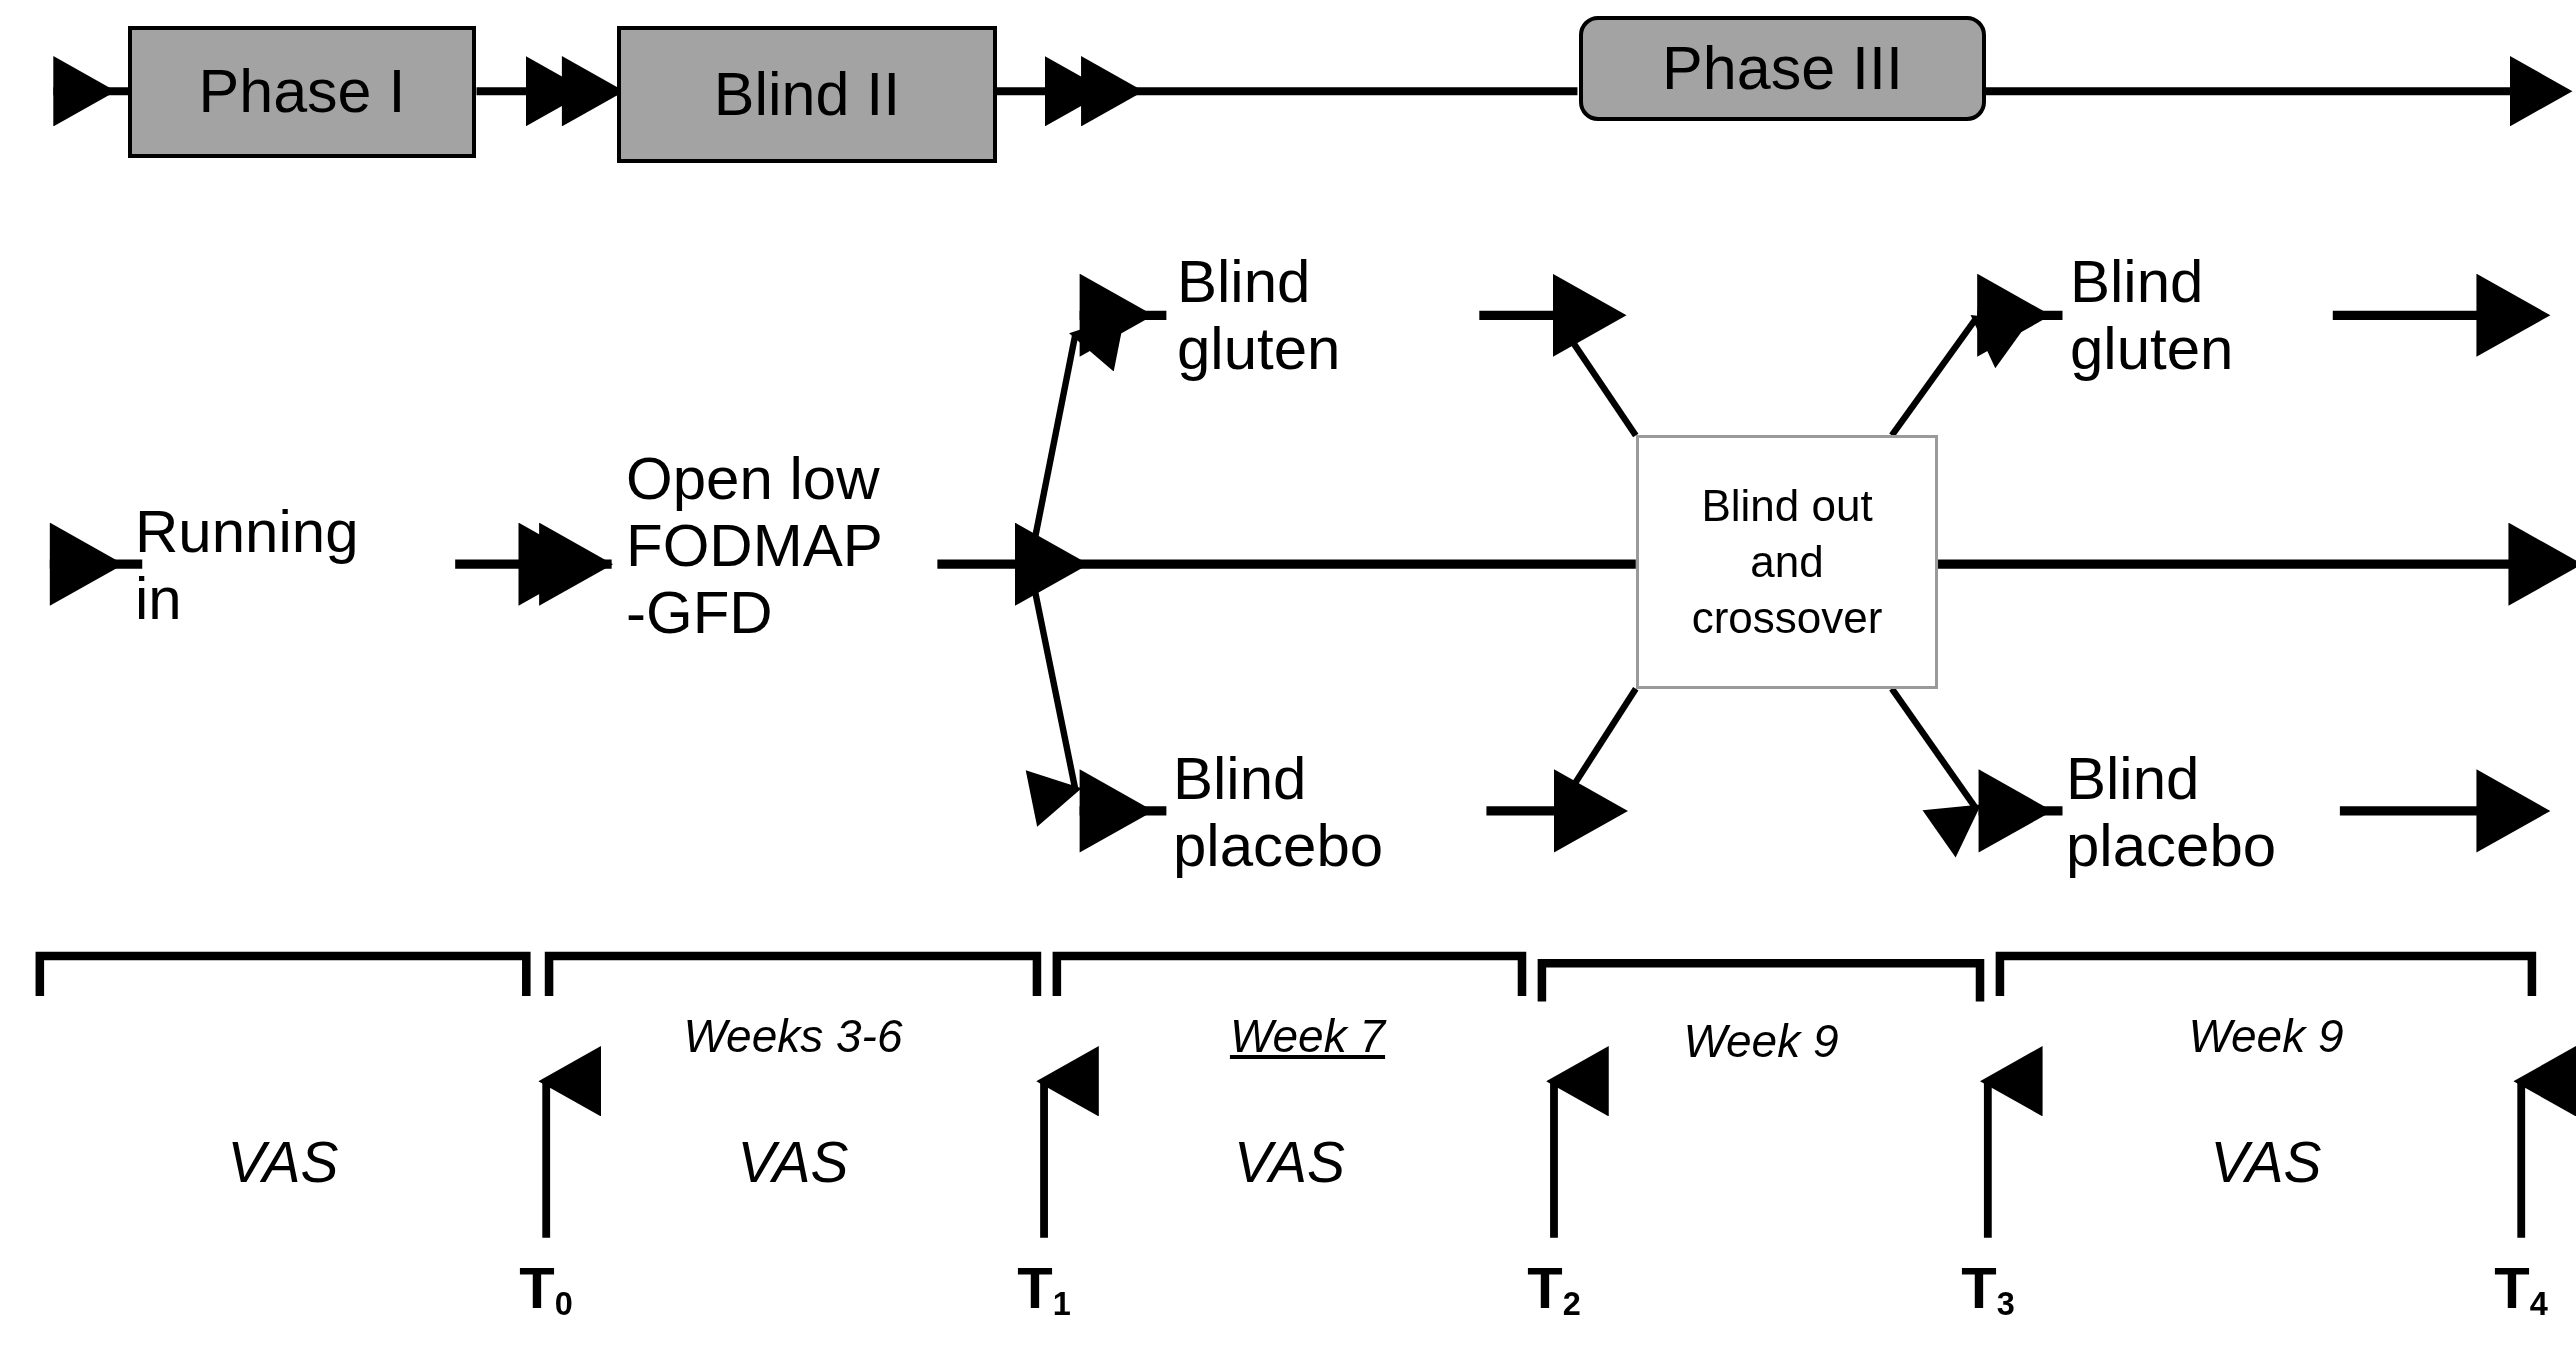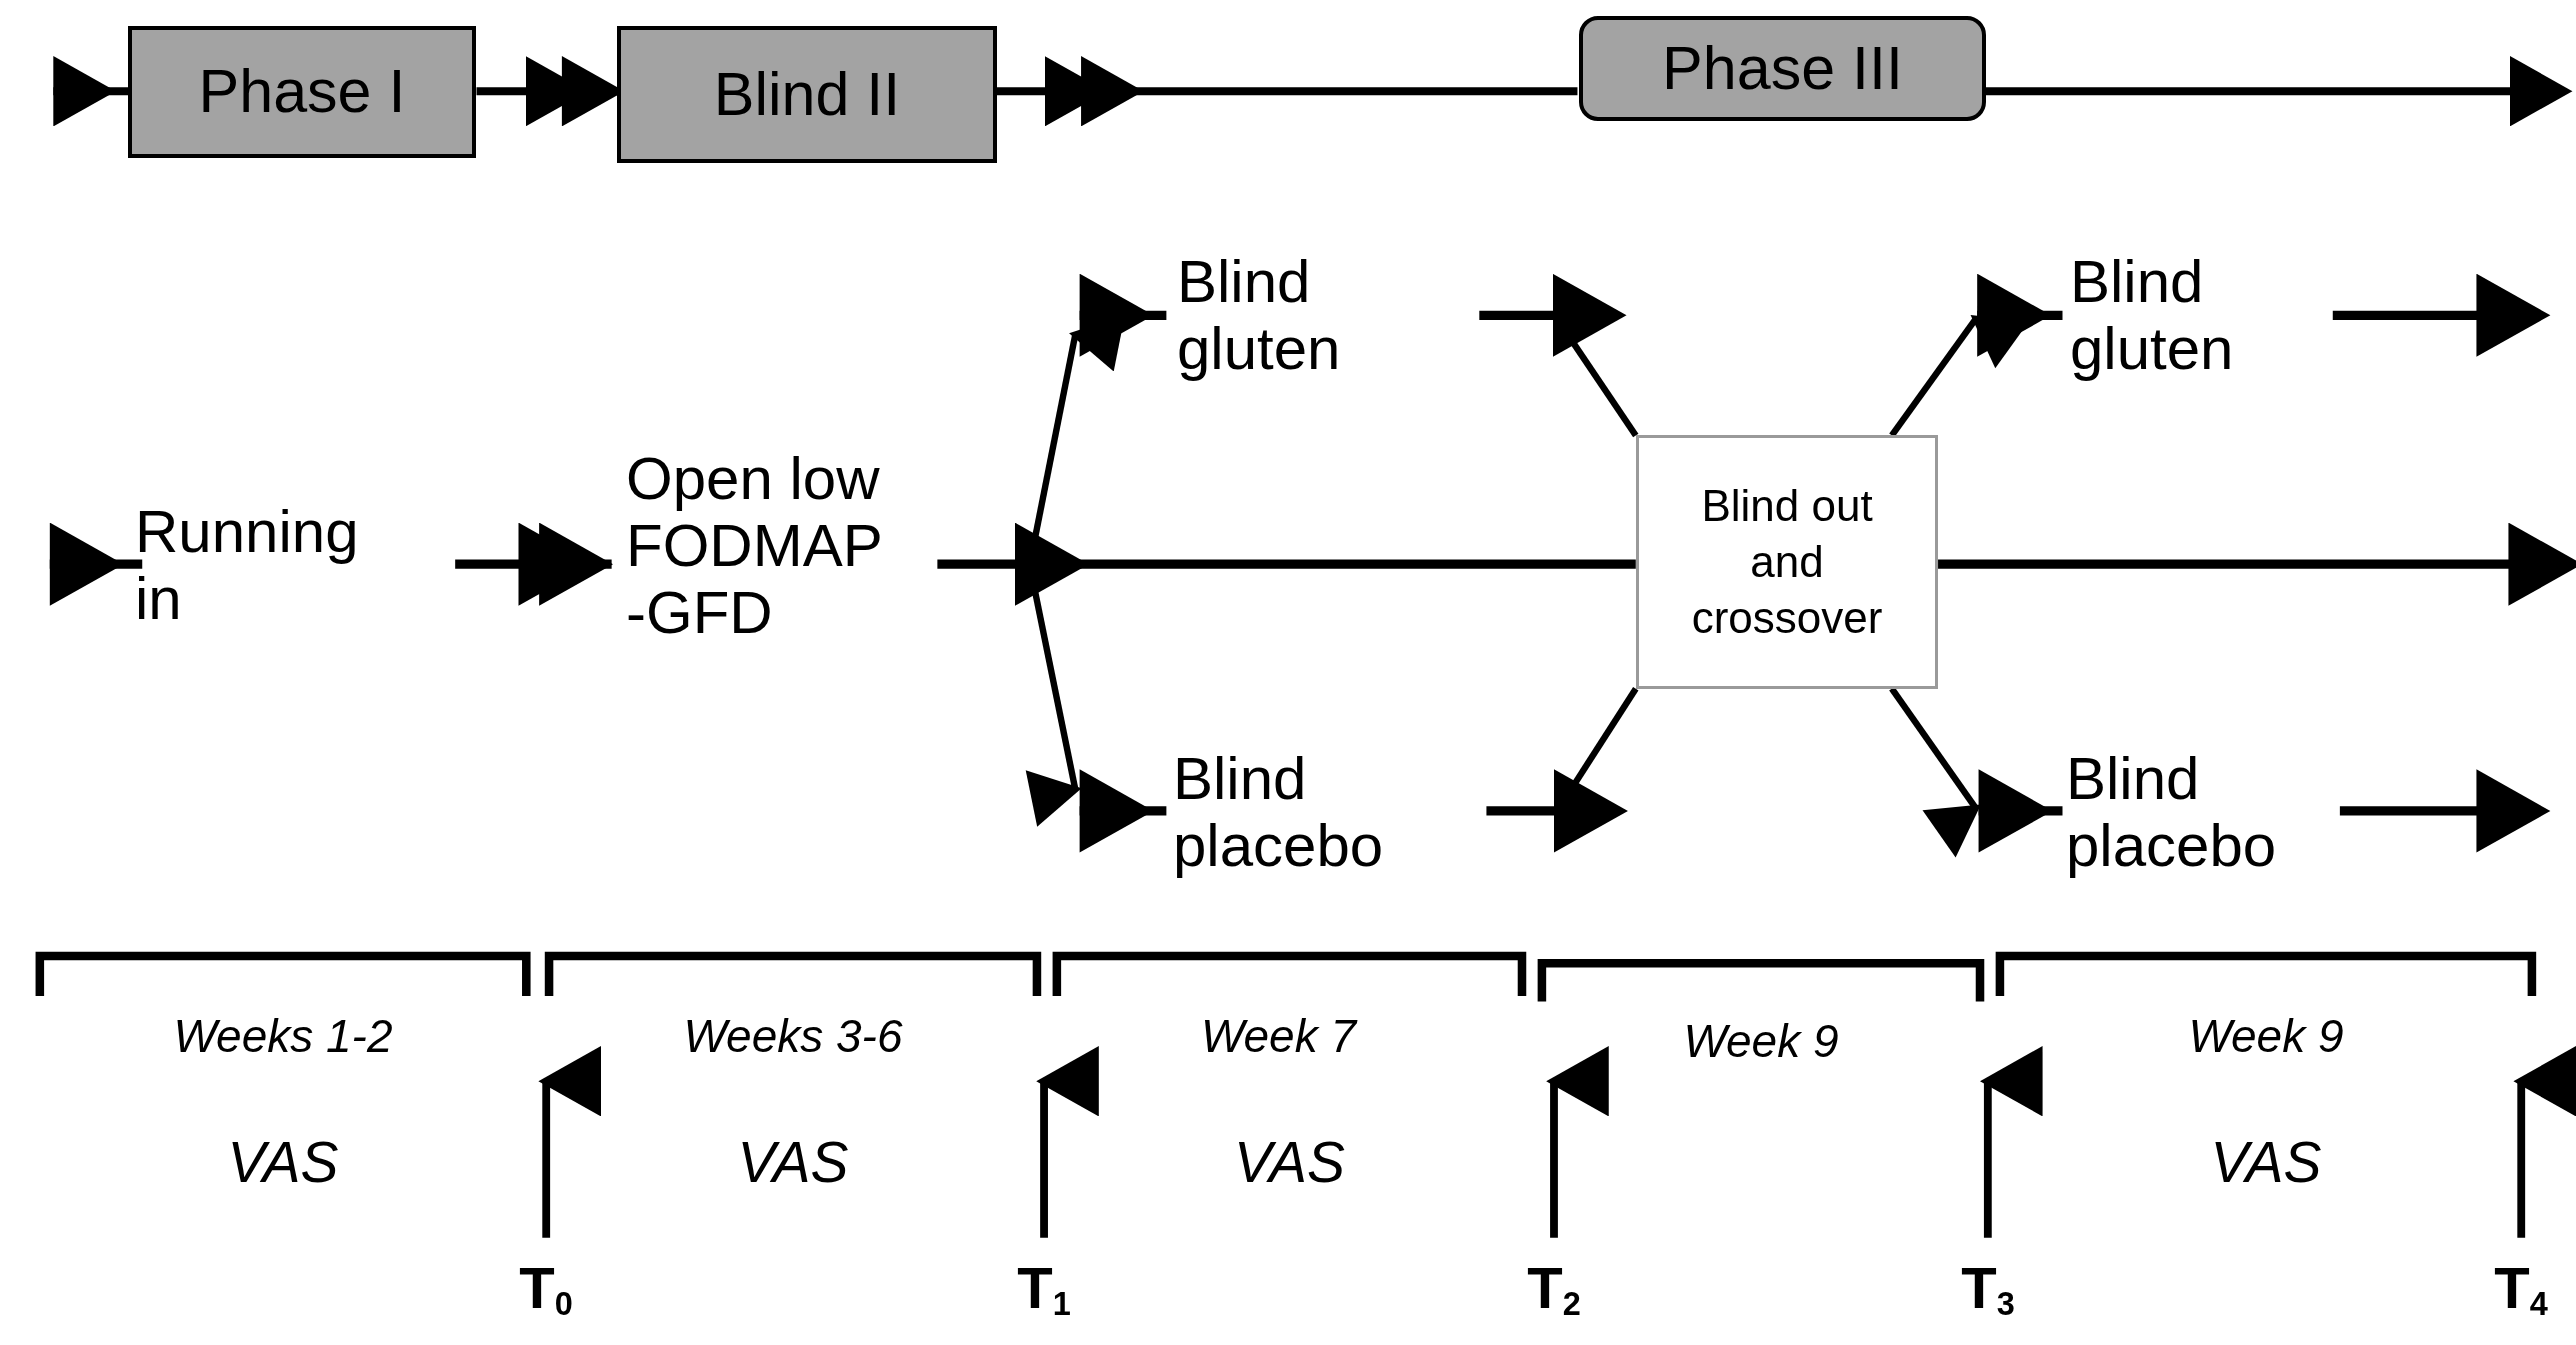--- a/index.html
+++ b/index.html
@@ -262,23 +262,22 @@
       <line x1="2185" y1="1740" x2="2185" y2="1520" stroke="#000" stroke-width="11" marker-end="url(#ahUp)"></line>
     </g>
     <g>
       <line x1="2795" y1="1740" x2="2795" y2="1520" stroke="#000" stroke-width="11" marker-end="url(#ahUp)"></line>
     </g>
     <g>
       <line x1="3545" y1="1740" x2="3545" y2="1520" stroke="#000" stroke-width="11" marker-end="url(#ahUp)"></line>
     </g>
   </svg>
 
-  <div class="week-lbl" style="left:40px;top:1013px;width:486px;">Weeks 1-2</div>
   <div class="week-lbl" style="left:549px;top:1013px;width:488px;">Weeks 3-6</div>
-  <div class="week-lbl" style="left:1046px;top:1013px;width:465px;">Week 7</div>
+  <div class="week-lbl" style="left:1075px;top:1013px;width:465px;text-decoration:underline;">Week 7</div>
   <div class="week-lbl" style="left:1542px;top:1018px;width:438px;">Week 9</div>
   <div class="week-lbl" style="left:2000px;top:1013px;width:532px;">Week 9</div>
 
   <div class="vas-lbl" style="left:40px;top:1134px;width:486px;">VAS</div>
   <div class="vas-lbl" style="left:549px;top:1134px;width:488px;">VAS</div>
   <div class="vas-lbl" style="left:1057px;top:1134px;width:465px;">VAS</div>
   <div class="vas-lbl" style="left:1542px;top:1134px;width:438px;"></div>
   <div class="vas-lbl" style="left:2000px;top:1134px;width:532px;">VAS</div>
 
   <div class="tmark" style="left:475px;top:1259px;width:142px;">

